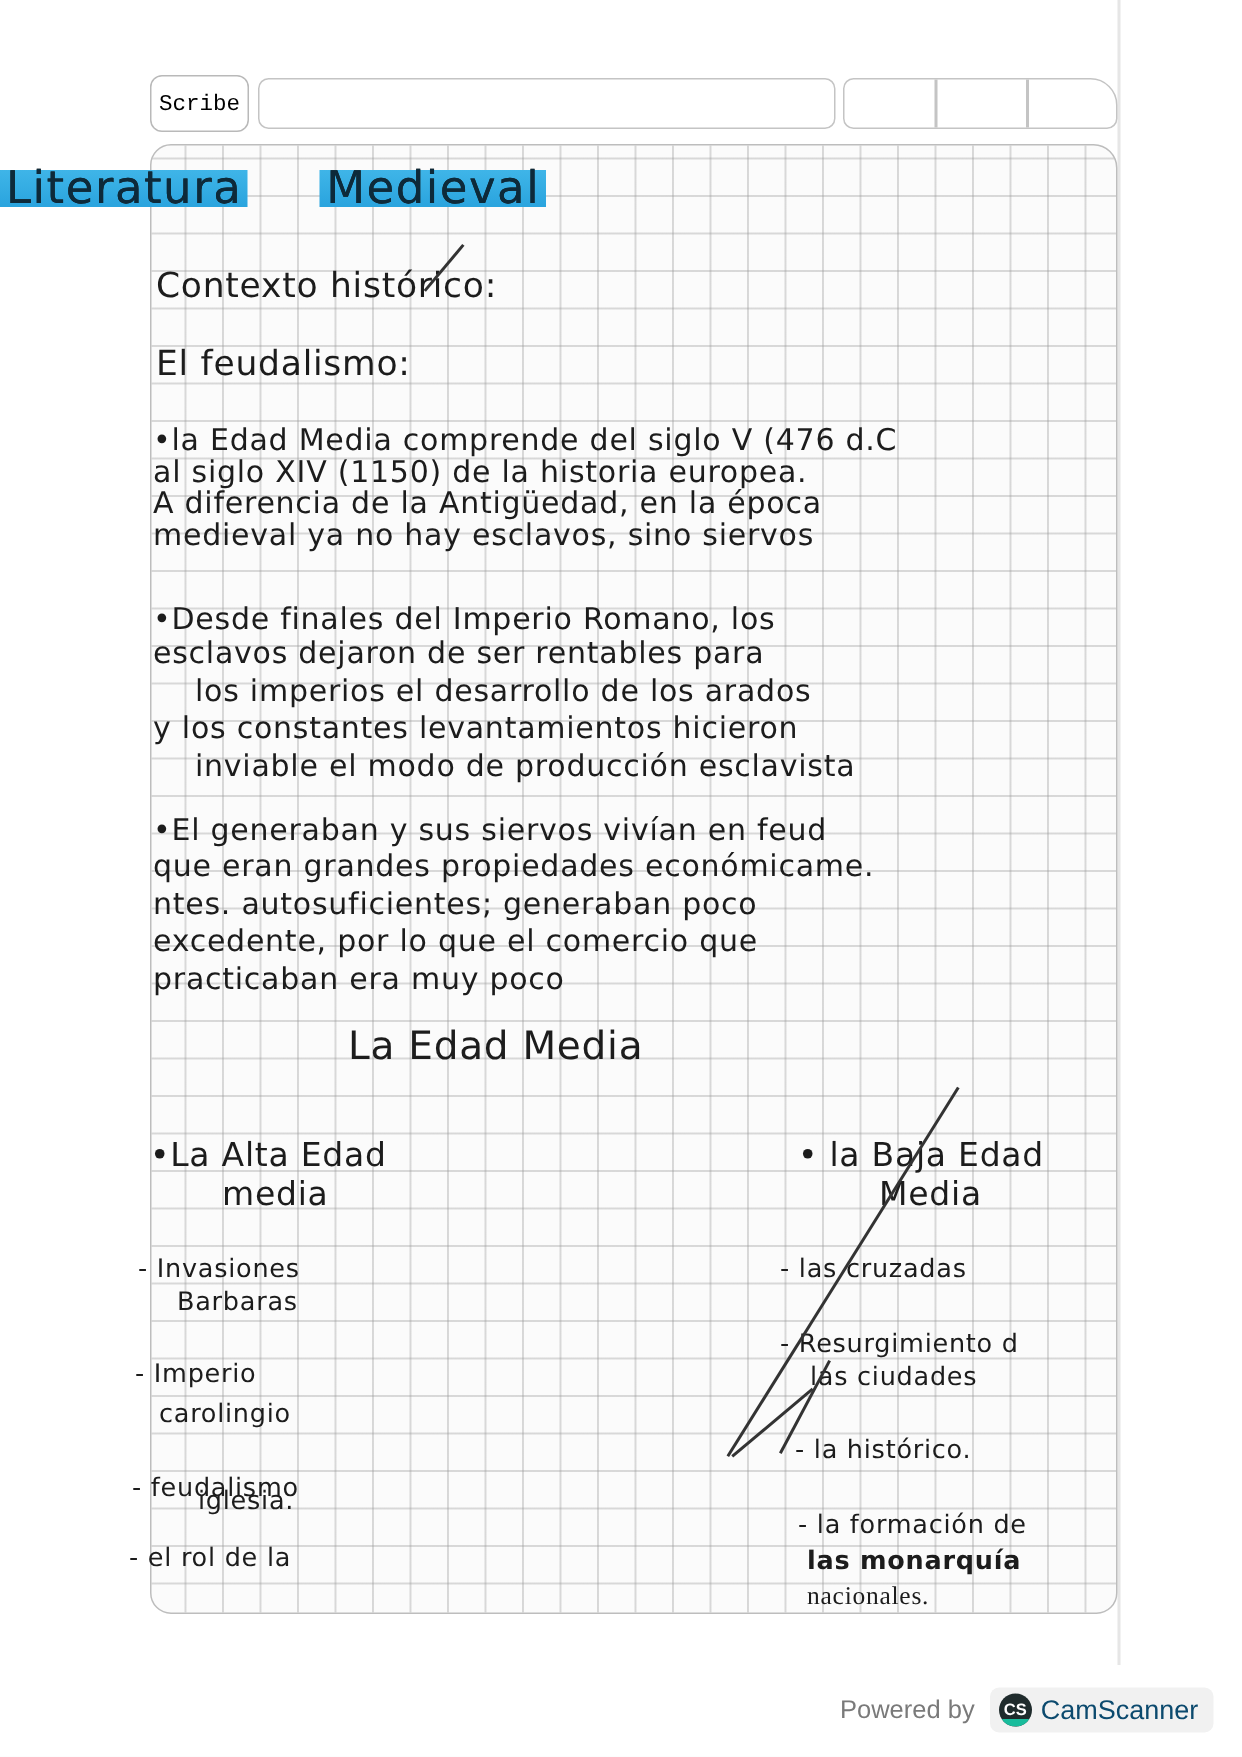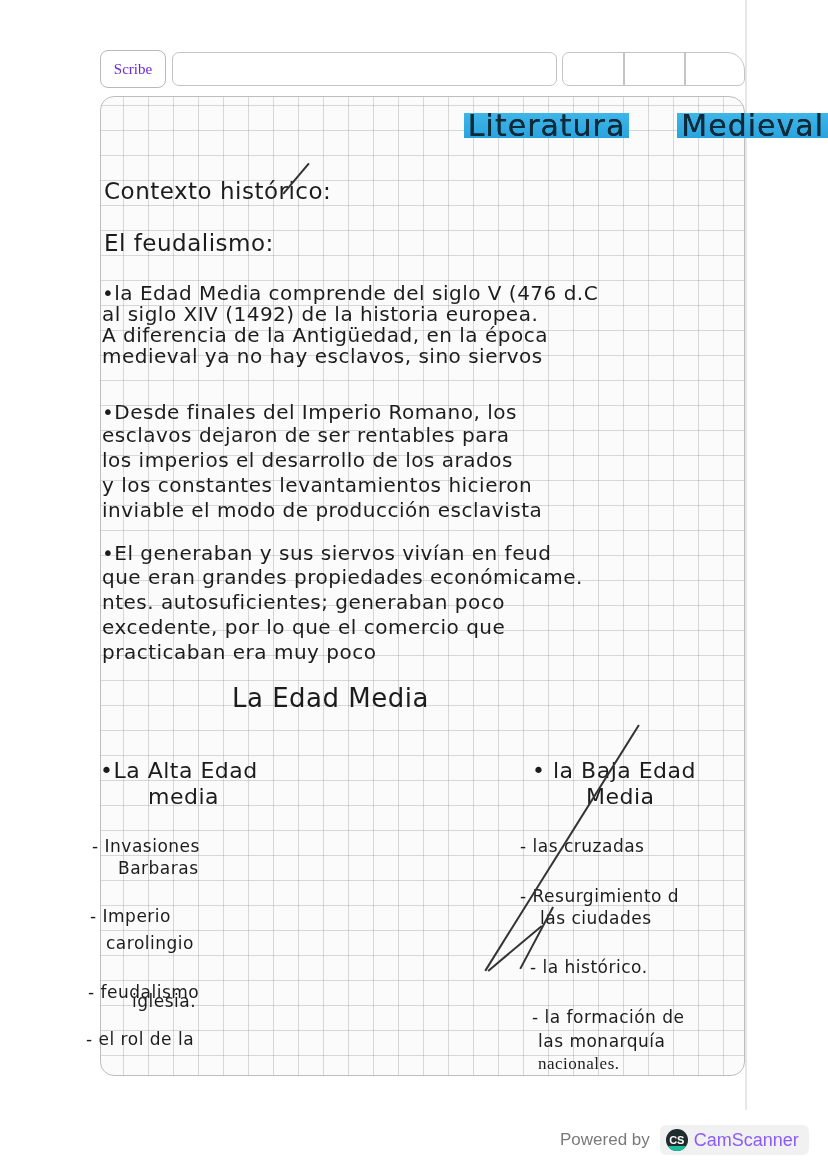--- a/index.html
+++ b/index.html
@@ -10,21 +10,21 @@
   }
   .paper-edge {
     position:absolute; left:745px; top:0; width:2px; height:1110px;
     background:#e6e6e6;
   }
   .header-row { position:absolute; left:100px; top:48px; width:648px; height:44px; }
   .brand-box {
     position:absolute; left:0; top:2px; width:66px; height:38px;
     border:1.5px solid #b9b9b9; border-radius:8px 8px 8px 8px;
     box-sizing:border-box; display:flex; align-items:center; justify-content:center;
-    color:#6d28d9; font-size:15px; font-family:Liberation Serif, serif;
+    color:#000000; font-size:15px; font-family:Liberation Mono, monospace;
   }
   .field-box {
     position:absolute; top:4px; height:34px; border:1.5px solid #c4c4c4;
     border-radius:7px; box-sizing:border-box;
   }
   .field-title { left:72px; width:385px; }
   .field-date  { left:462px; width:183px; border-top-right-radius:18px; }
   .field-date .div { position:absolute; top:0; bottom:0; width:1.5px; background:#c4c4c4; }
 
   .page-frame {
@@ -36,21 +36,21 @@
       linear-gradient(to right, rgba(150,150,150,0.35) 1px, transparent 1px),
       linear-gradient(to bottom, rgba(150,150,150,0.35) 1px, transparent 1px);
     background-size:25px 25px;
     background-position:-3px 8px;
   }
   .hw {
     position:absolute; color:#1c1c1c; white-space:nowrap;
     font-family:"DejaVu Sans", sans-serif; letter-spacing:0.5px;
   }
   .title {
-    position:absolute; top:108px; left:0; width:828px; text-align:right;
+    position:absolute; top:108px; left:0; width:828px; text-align:left;
     font-size:30px; color:#1a1a1a; letter-spacing:1px;
     text-shadow: 0 0 0 #1a1a1a;
   }
   .title span {
     background:linear-gradient(to bottom, transparent 15%, #3fb5e8 15%, #2aa4de 85%, transparent 85%);
     padding:0 4px;
     color:#0d2a3a;
   }
   .title .gap { display:inline-block; width:40px; background:none; }
   .section-label { font-size:23px; }
@@ -67,21 +67,21 @@
   .powered { color:#7a7a7a; font-size:17px; font-family:"Liberation Sans", sans-serif; margin-right:10px; }
   .cs-badge {
     display:flex; align-items:center; background:#f1f1f1; border-radius:6px; padding:4px 10px 4px 6px;
   }
   .cs-logo {
     width:22px; height:22px; border-radius:11px; background:#1f2b2c;
     color:#fff; font-size:11px; font-weight:bold; display:flex; align-items:center; justify-content:center;
     font-family:"Liberation Sans", sans-serif; position:relative; overflow:hidden; margin-right:6px;
   }
   .cs-logo::after { content:""; position:absolute; left:0; right:0; bottom:0; height:5px; background:#19bc9c; }
-  .cs-name { color:#8b5cf6; font-size:18px; font-family:"Liberation Sans", sans-serif; }
+  .cs-name { color:#0c4a6e; font-size:18px; font-family:"Liberation Sans", sans-serif; }
 </style>
 </head>
 <body>
 
 <div class="paper-edge"></div>
 
 <div class="header-row">
   <div class="brand-box">Scribe</div>
   <div class="field-box field-title"></div>
   <div class="field-box field-date">
@@ -93,29 +93,29 @@
 <div class="page-frame"></div>
 
 <div class="title">
   <span>Literatura</span><span class="gap"></span><span>Medieval</span>
 </div>
 
 <div class="hw section-label" style="left:104px; top:178px;">Contexto histórico:</div>
 <div class="hw section-label" style="left:104px; top:230px;">El feudalismo:</div>
 
 <div class="hw para" style="left:102px; top:283px;">•la Edad Media comprende del siglo V (476 d.C</div>
-<div class="hw para" style="left:102px; top:304px;">al siglo XIV (1492) de la historia europea.</div>
+<div class="hw para" style="left:102px; top:304px;">al siglo XIV (1150) de la historia europea.</div>
 <div class="hw para" style="left:102px; top:325px;">A diferencia de la Antigüedad, en la época</div>
 <div class="hw para" style="left:102px; top:346px;">medieval ya no hay esclavos, sino siervos</div>
 
 <div class="hw para" style="left:102px; top:402px;">•Desde finales del Imperio Romano, los</div>
 <div class="hw para" style="left:102px; top:425px;">esclavos dejaron de ser rentables para</div>
-<div class="hw para" style="left:102px; top:450px;">los imperios el desarrollo de los arados</div>
+<div class="hw para" style="left:102px; top:450px;padding-left:28px;">los imperios el desarrollo de los arados</div>
 <div class="hw para" style="left:102px; top:475px;">y los constantes levantamientos hicieron</div>
-<div class="hw para" style="left:102px; top:500px;">inviable el modo de producción esclavista</div>
+<div class="hw para" style="left:102px; top:500px;padding-left:28px;">inviable el modo de producción esclavista</div>
 
 <div class="hw para" style="left:102px; top:543px;">•El generaban y sus siervos vivían en feud</div>
 <div class="hw para" style="left:102px; top:567px;">que eran grandes propiedades económicame.</div>
 <div class="hw para" style="left:102px; top:592px;">ntes. autosuficientes; generaban poco</div>
 <div class="hw para" style="left:102px; top:617px;">excedente, por lo que el comercio que</div>
 <div class="hw para" style="left:102px; top:642px;">practicaban era muy poco</div>
 
 <div class="hw subtitle" style="left:232px; top:683px;">La Edad Media</div>
 
 <div class="hw col-head" style="left:100px; top:760px;">•La Alta Edad</div>
@@ -130,21 +130,21 @@
 <div class="hw col-item" style="left:132px; top:990px;">iglesia.</div>
 
 <div class="hw col-head" style="left:532px; top:760px;">• la Baja Edad</div>
 <div class="hw col-head" style="left:586px; top:786px;">Media</div>
 
 <div class="hw col-item" style="left:520px; top:835px;">- las cruzadas</div>
 <div class="hw col-item" style="left:520px; top:885px;">- Resurgimiento d</div>
 <div class="hw col-item" style="left:540px; top:907px;">las ciudades</div>
 <div class="hw col-item" style="left:530px; top:956px;">- la histórico.</div>
 <div class="hw col-item" style="left:532px; top:1006px;">- la formación de</div>
-<div class="hw col-item" style="left:538px; top:1030px;">las monarquía</div>
+<div class="hw col-item" style="left:538px; top:1030px;font-weight:bold;">las monarquía</div>
 <div class="hw col-item" style="left:538px; top:1053px;font-family:Liberation Serif, serif;">nacionales.</div>
 
 <div class="strike" style="left:283px; top:193px; width:40px; transform:rotate(-50deg);"></div>
 <div class="strike" style="left:485px; top:970px; width:290px; transform:rotate(-58deg);"></div>
 <div class="strike" style="left:488px; top:970px; width:70px; transform:rotate(-40deg);"></div>
 <div class="strike" style="left:520px; top:968px; width:70px; transform:rotate(-62deg);"></div>
 
 <div class="footer">
   <span class="powered">Powered by</span>
   <div class="cs-badge">

